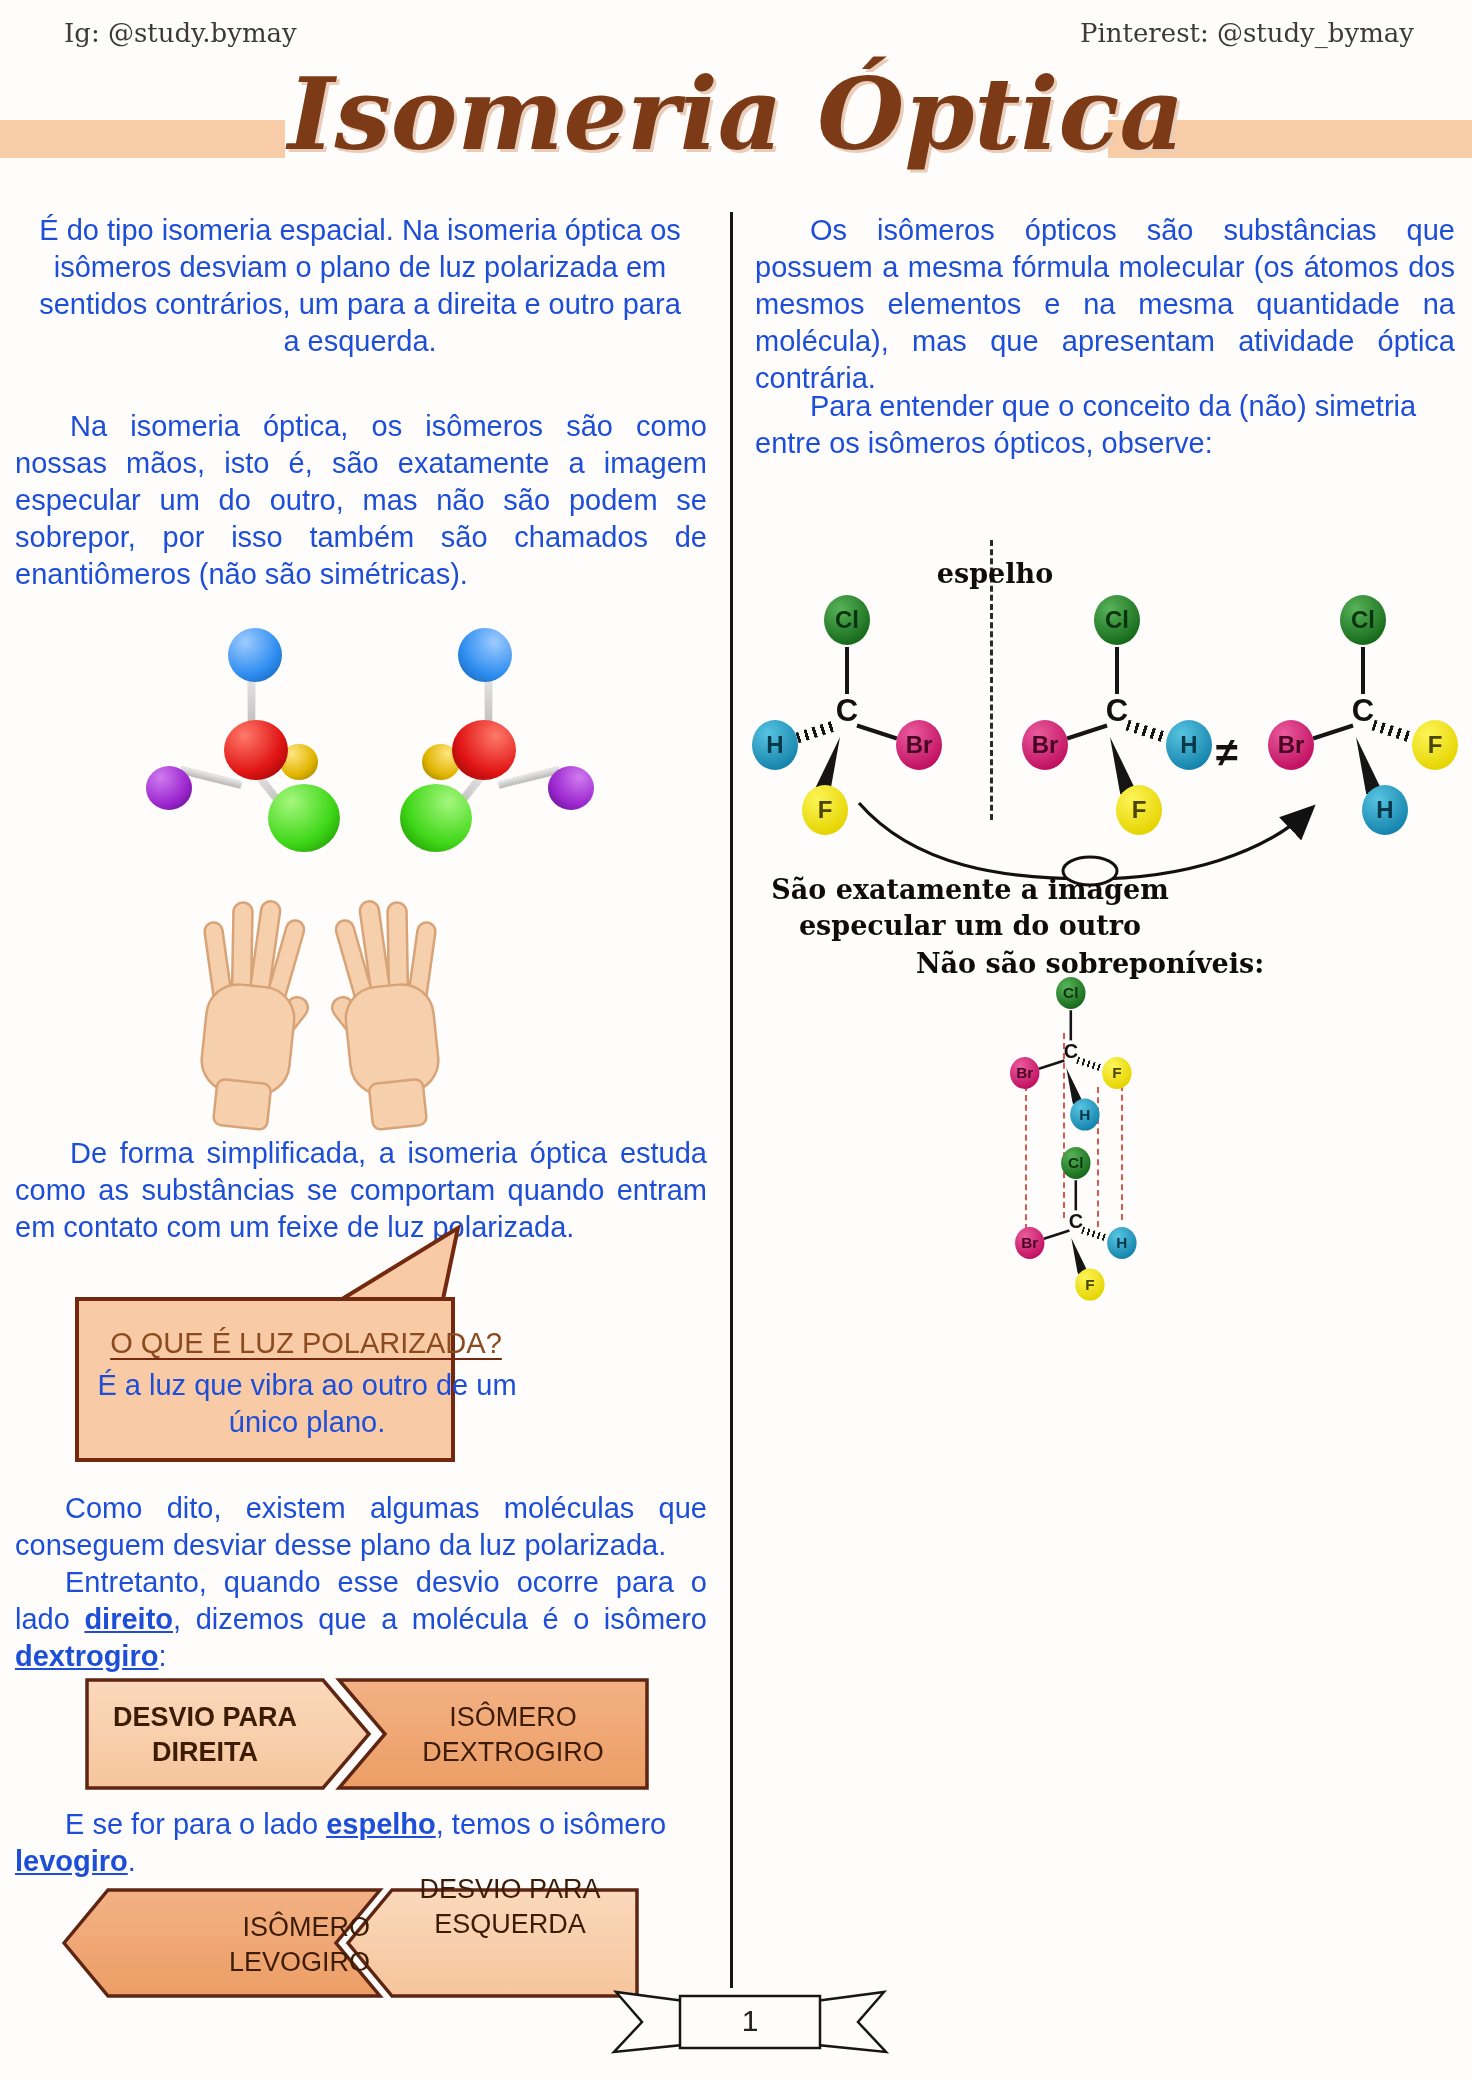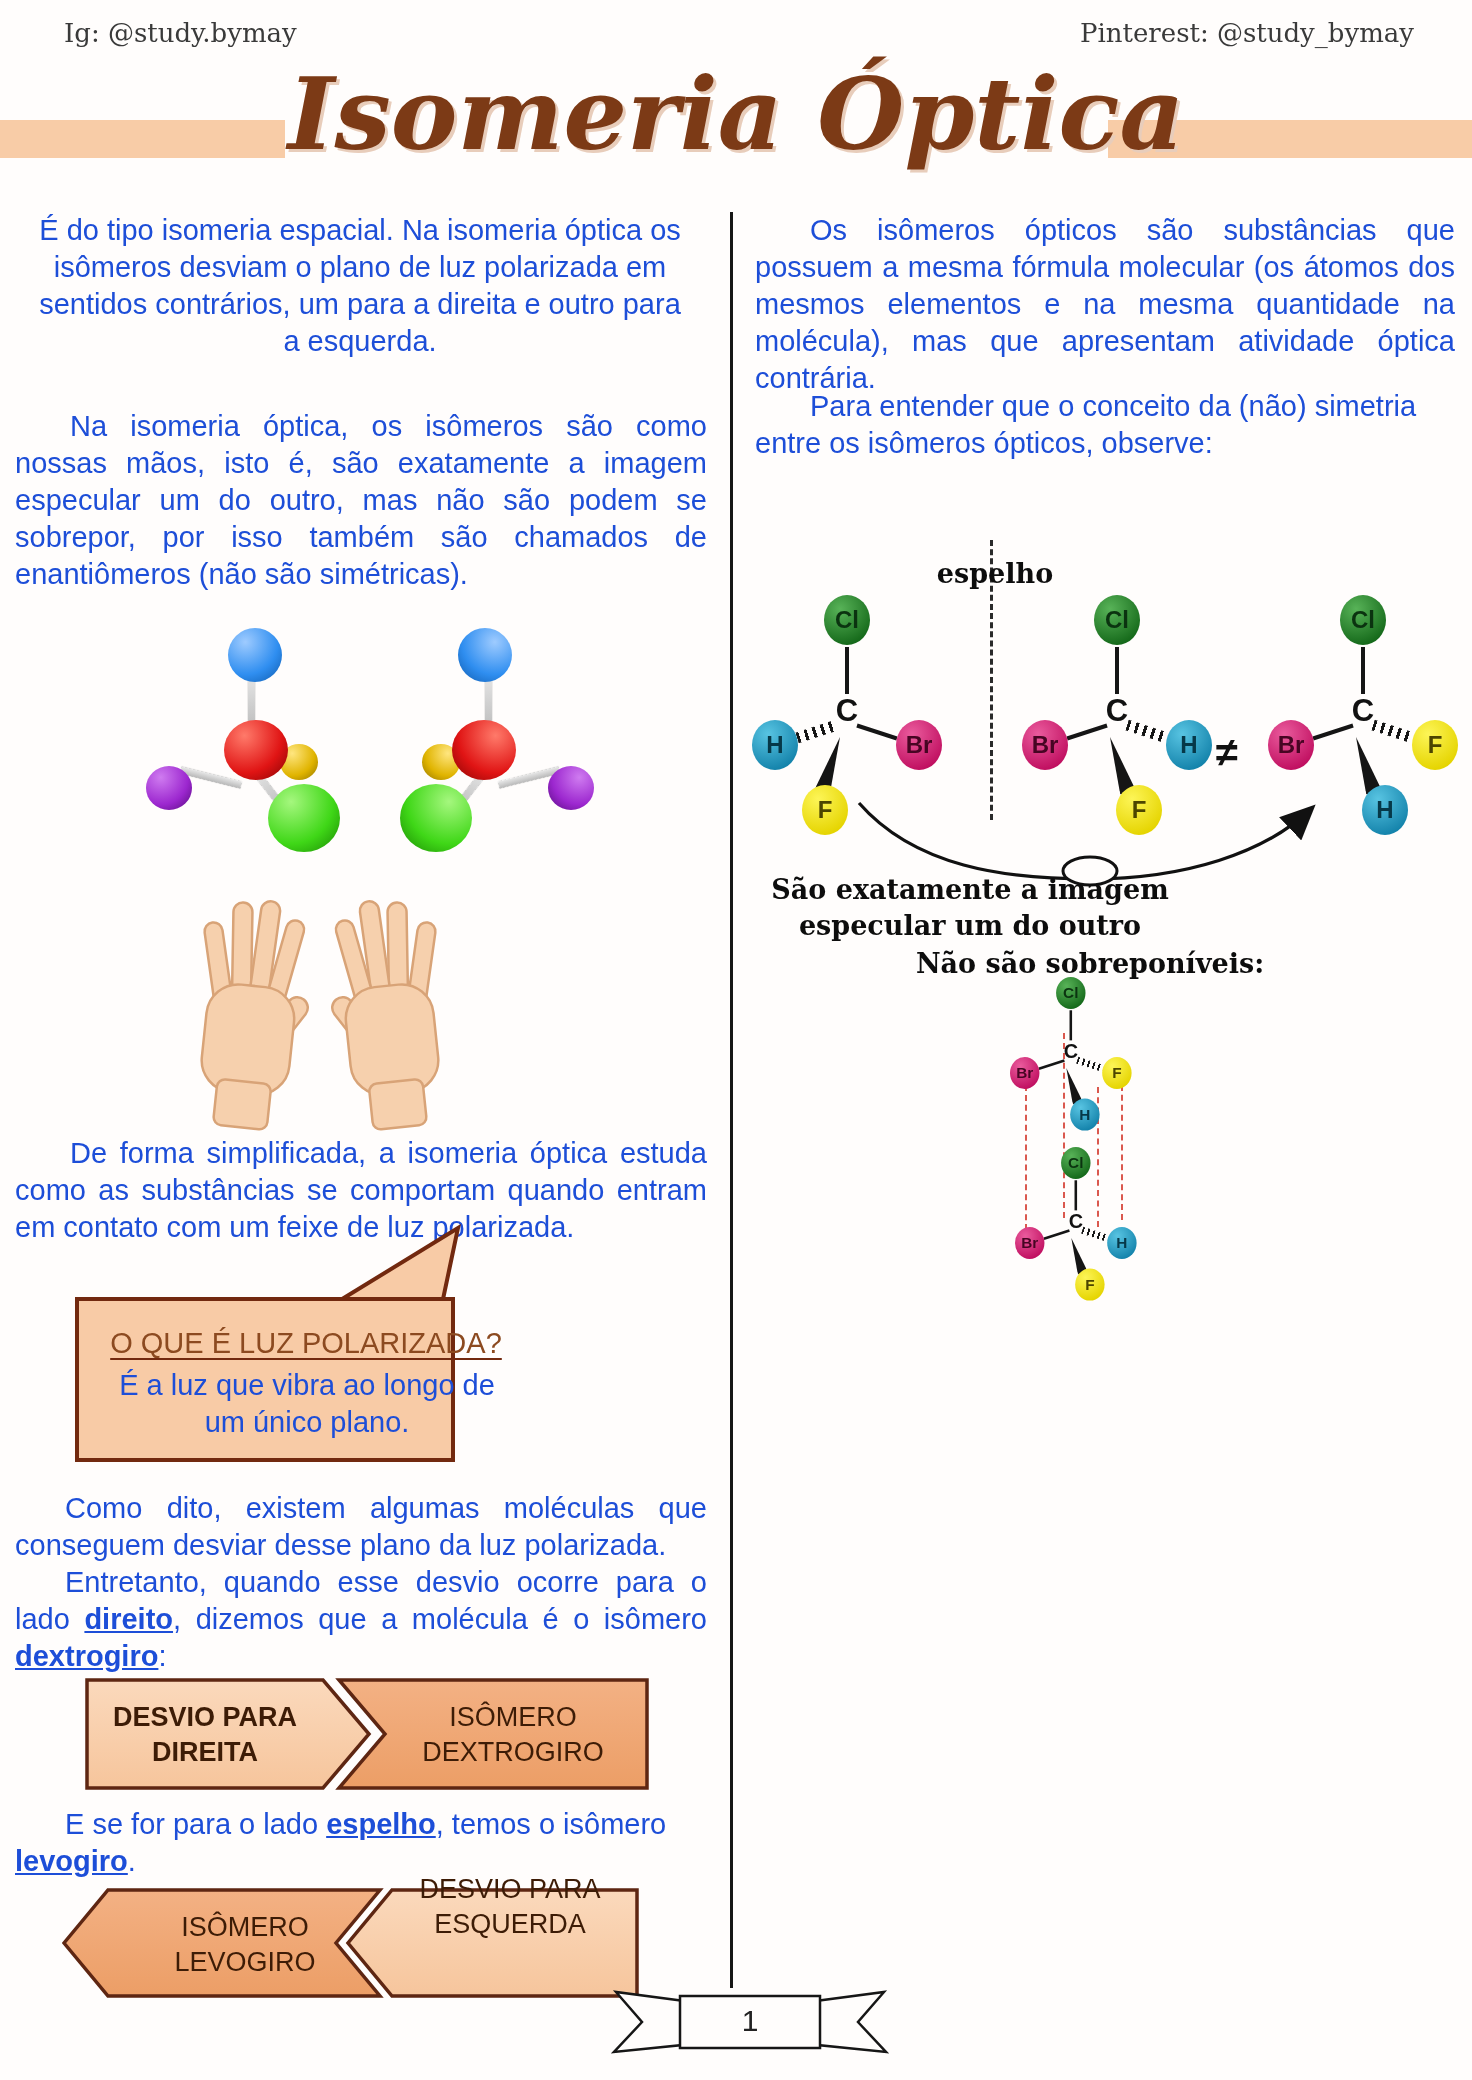--- a/index.html
+++ b/index.html
@@ -135,21 +135,21 @@
   </svg>
 
   <div class="abs para just ind" style="left:15px;top:1135px;width:692px;">De forma simplificada, a isomeria óptica estuda como as substâncias se comportam quando entram em contato com um feixe de luz polarizada.</div>
 
   <svg class="abs" id="bubble-tail" viewBox="0 0 136 82">
     <polygon points="4,80 128,4 112,80" fill="#f8cba6" stroke="#72290f" stroke-width="4"></polygon>
     <rect x="8" y="74" width="102" height="8" fill="#f8cba6" stroke="none"></rect>
   </svg>
   <div class="abs" id="bubble">
     <div class="abs callout-title" style="left:0;top:26px;width:454px;text-align:center;">O QUE É LUZ POLARIZADA?</div>
-    <div class="abs para" style="left:18px;top:66px;width:420px;text-align:center;">É a luz que vibra ao longo de um único plano.</div>
+    <div class="abs para" style="left:18px;top:66px;width:420px;text-align:center;">É a luz que vibra ao outro de um único plano.</div>
   </div>
 
   <div class="abs para just" style="left:15px;top:1490px;width:692px;">
     <span class="ind" style="display:inline-block;width:50px;"></span><span>Como dito, existem algumas moléculas que conseguem desviar desse plano da luz polarizada.</span><br>
     <span style="display:inline-block;width:50px;"></span><span>Entretanto, quando esse desvio ocorre para o lado </span><span class="bu">direito</span><span>, dizemos que a molécula é o isômero </span><span class="bu">dextrogiro</span><span>:</span>
   </div>
 
   <svg class="abs" style="left:85px;top:1678px;" width="565" height="112" viewBox="0 0 565 112">
     <defs>
       <linearGradient id="glight" x1="0" y1="0" x2="0" y2="1">
@@ -168,21 +168,21 @@
   <div class="bannertext" style="left:388px;top:1700px;width:250px;">ISÔMERO DEXTROGIRO</div>
 
   <div class="abs para" style="left:15px;top:1806px;width:692px;">
     <span style="display:inline-block;width:50px;"></span><span>E se for para o lado </span><span class="bu">espelho</span><span>, temos o isômero </span><span class="bu">levogiro</span><span>.</span>
   </div>
 
   <svg class="abs" style="left:62px;top:1888px;" width="578" height="110" viewBox="0 0 578 110">
     <polygon points="46,2 318,2 274,55 318,108 46,108 2,55" fill="url(#gdark)" stroke="#5e2612" stroke-width="3.5"></polygon>
     <polygon points="330,2 575,2 575,108 330,108 286,55" fill="url(#glight)" stroke="#5e2612" stroke-width="3.5"></polygon>
   </svg>
-  <div class="bannertext" style="left:120px;top:1910px;width:250px;">ISÔMERO LEVOGIRO</div>
+  <div class="bannertext" style="left:120px;top:1910px;width:250px;text-align:right;">ISÔMERO LEVOGIRO</div>
   <div class="bannertext" style="left:395px;top:1872px;width:230px;">DESVIO PARA ESQUERDA</div>
 
   <div class="abs para just ind" style="left:755px;top:212px;width:700px;">Os isômeros ópticos são substâncias que possuem a mesma fórmula molecular (os átomos dos mesmos elementos e na mesma quantidade na molécula), mas que apresentam atividade óptica contrária.</div>
 
   <div class="abs para ind" style="left:755px;top:388px;width:700px;">Para entender que o conceito da (não) simetria entre os isômeros ópticos, observe:</div>
 
   <div class="abs mirror-dash" style="left:990px;top:540px;height:280px;"></div>
   <div class="abs scap" style="left:920px;top:558px;width:150px;text-align:center;">espelho</div>
 
   <div class="wmol" style="left:752px;top:595px;">

